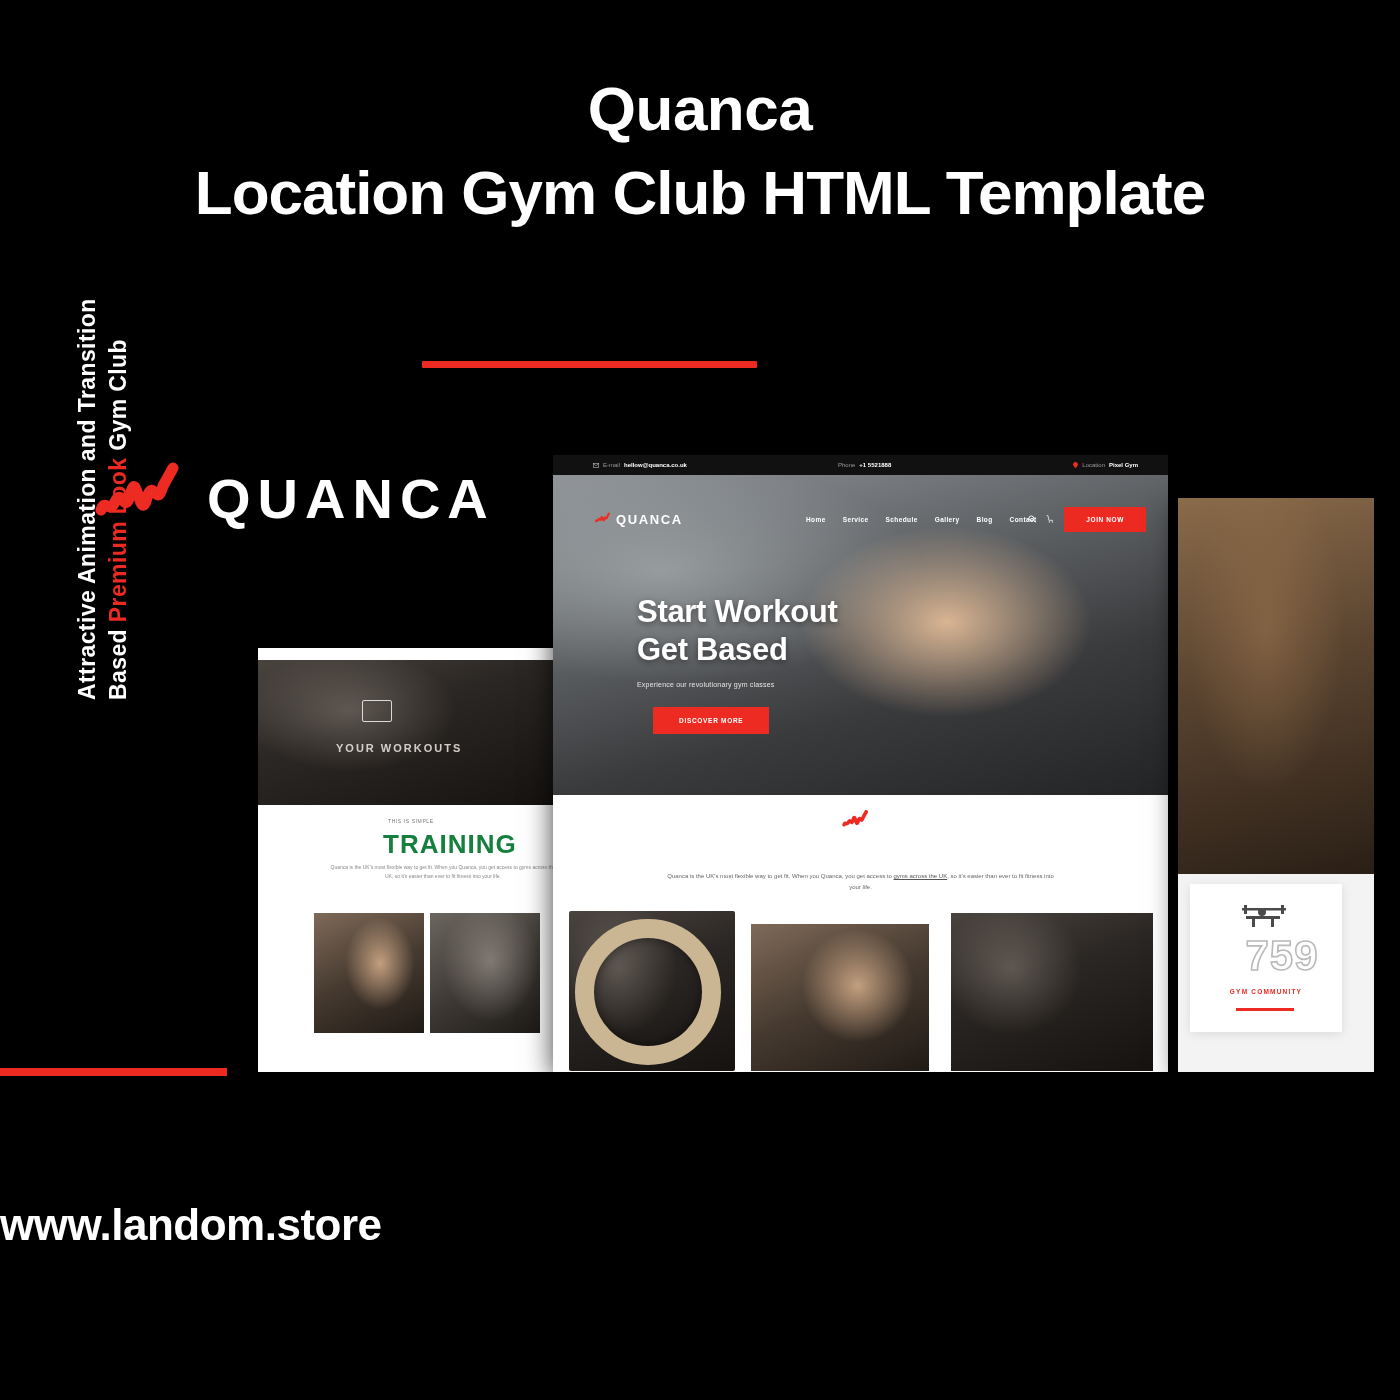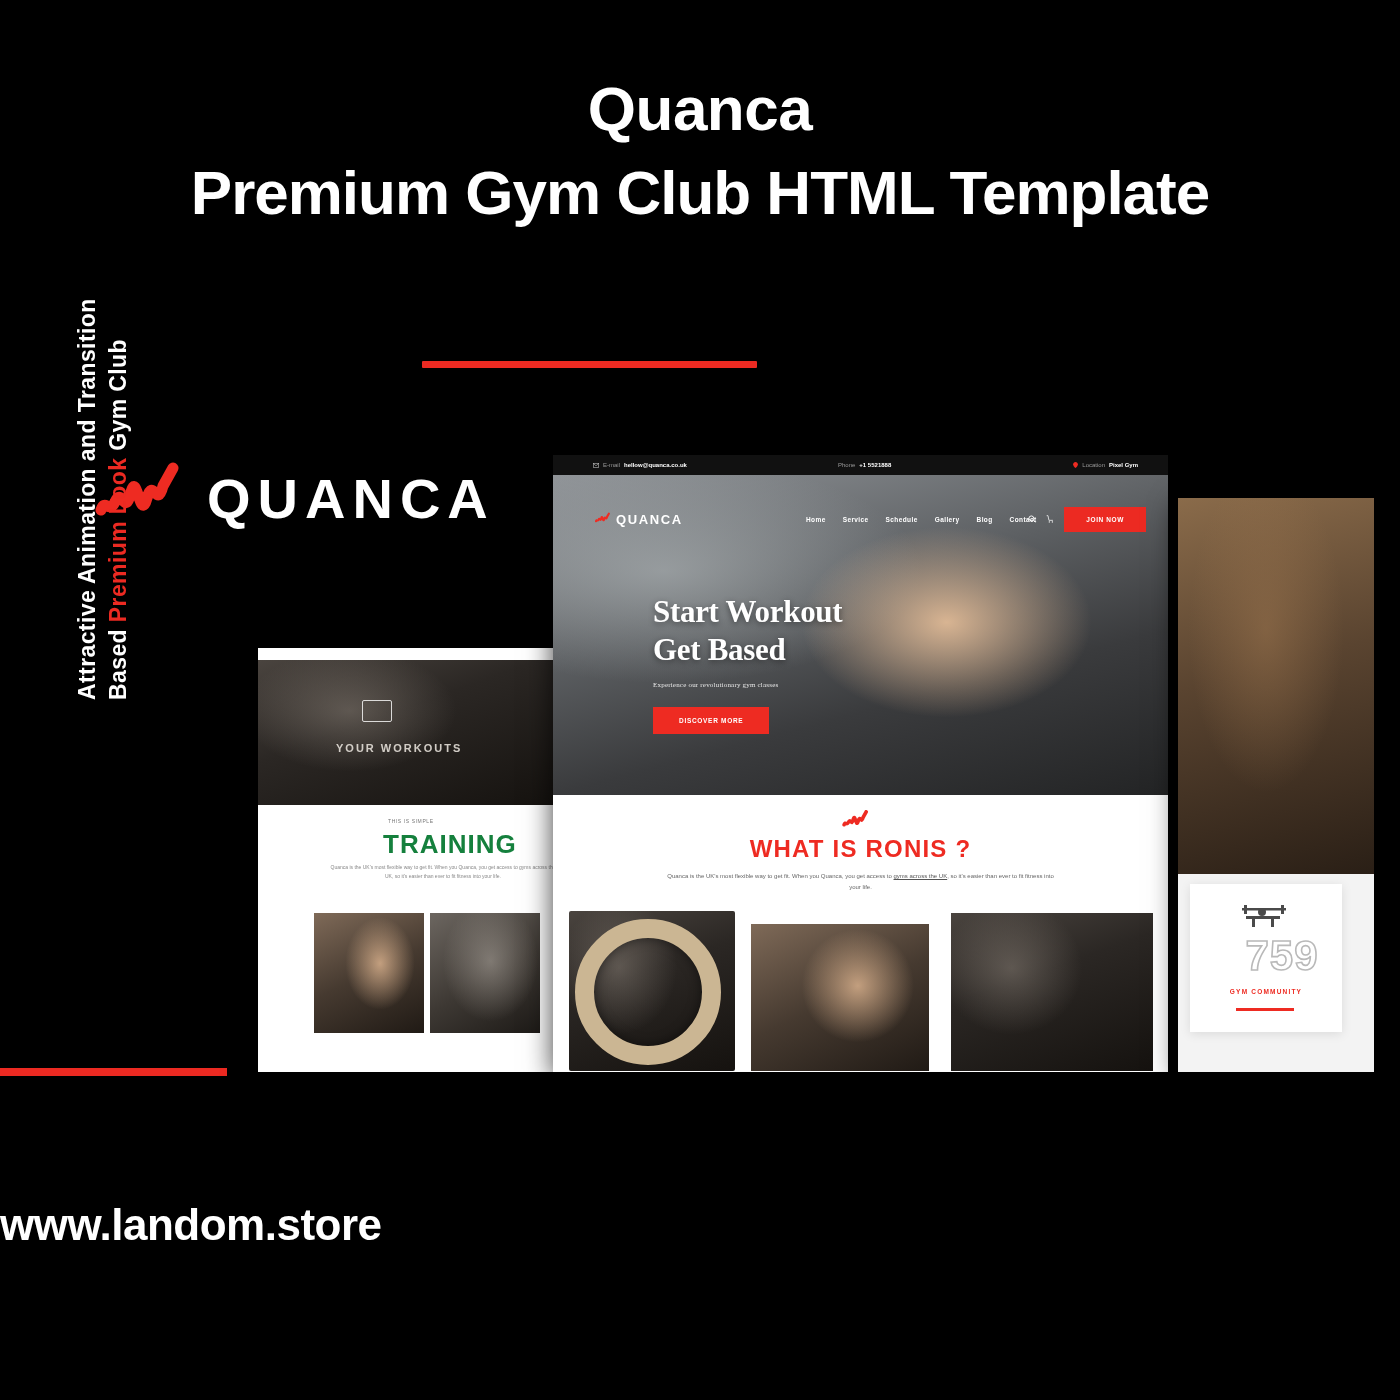--- a/index.html
+++ b/index.html
@@ -128,21 +128,21 @@
   .hero-nav { position:absolute; left:0; top:24px; width:615px; height:40px; display:flex; align-items:center; }
   .hero-logo { position:absolute; left:42px; display:flex; align-items:center; gap:4px; }
   .hero-logo .nm { color:#fff; font-size:13px; font-weight:700; letter-spacing:1.6px; }
   .hero-menu { position:absolute; left:253px; display:flex; gap:17px; }
   .hero-menu span { color:#ffffff; font-size:6.5px; font-weight:700; letter-spacing:.4px; }
   .hero-actions { position:absolute; right:22px; display:flex; align-items:center; gap:10px; }
   .join-btn {
     background:#ec2a22; color:#fff; font-size:6.5px; font-weight:700;
     padding:9px 22px; letter-spacing:.6px;
   }
-  .hero-copy { position:absolute; left:100px; top:118px;font-family:Liberation Serif, serif; }
+  .hero-copy { position:absolute; left:84px; top:118px; }
   .hero-copy .h1 { color:#fff; font-size:31px; font-weight:700; line-height:1.22; letter-spacing:-.3px;
                    text-shadow:0 2px 6px rgba(0,0,0,.45); }
   .hero-copy .sub { color:#e6e6e6; font-size:7px; margin-top:12px; letter-spacing:.2px; }
   .discover-btn {
     position:absolute; left:100px; top:232px; background:#ee2b22; color:#fff;
     font-size:6.5px; font-weight:700; padding:10px 26px; letter-spacing:.7px;
   }
   .ronis { position:absolute; left:0; top:340px; width:615px; height:277px; background:#fff; }
   .ronis .mark { position:absolute; left:287px; top:15px; width:34px; height:22px; }
   .ronis .title {
@@ -185,21 +185,21 @@
     position:absolute; left:46px; top:124px; width:58px; height:3px; background:#ee2b22;
   }
 </style>
 </head>
 <body>
 
 <div class="poster">
 
   <div class="header">
     <h1>Quanca</h1>
-    <h2>Premium Gym Club HTML Template</h2>
+    <h2>Location Gym Club HTML Template</h2>
   </div>
   <div class="divider-top"></div>
 
   <div class="brand">
     <span class="brand-mark">
       <svg width="96" height="72" viewBox="0 0 96 72">
         <path d="M6 48 C10 36, 14 52, 20 40 C27 24, 30 56, 36 30 C42 8, 45 62, 52 36 C58 14, 62 48, 68 24 L78 6" stroke="#ee2b22" stroke-width="11" fill="none" stroke-linecap="round" stroke-linejoin="round"></path>
       </svg>
     </span>
     <span class="brand-name">QUANCA</span>
@@ -286,21 +286,20 @@
       </div>
       <span class="discover-btn">DISCOVER MORE</span>
     </div>
 
     <div class="ronis">
       <span class="mark">
         <svg width="34" height="22" viewBox="0 0 96 72">
           <path d="M6 48 C10 36, 14 52, 20 40 C27 24, 30 56, 36 30 C42 8, 45 62, 52 36 C58 14, 62 48, 68 24 L78 6" stroke="#ee2b22" stroke-width="12" fill="none" stroke-linecap="round" stroke-linejoin="round"></path>
         </svg>
       </span>
-      <div class="title">WHAT IS RONIS ?</div>
       <div class="desc"><span>Quanca is the UK's most flexible way to get fit. When you Quanca, you get access to </span><u>gyms across the UK</u><span>, so it's easier than ever to fit fitness into your life.</span></div>
 
       <div class="g g1 ph gym-dark">
         <div class="ring"></div>
       </div>
       <div class="g g2 ph gym-skin"></div>
       <div class="g g3 ph gym-dark"></div>
     </div>
   </div>
 

